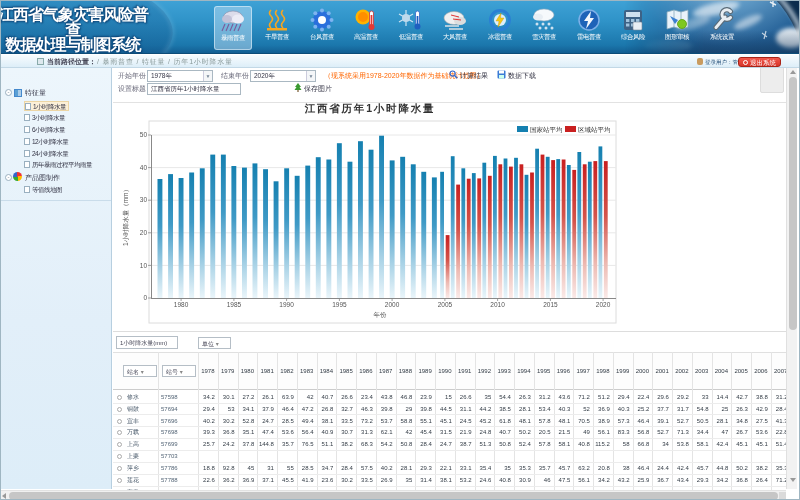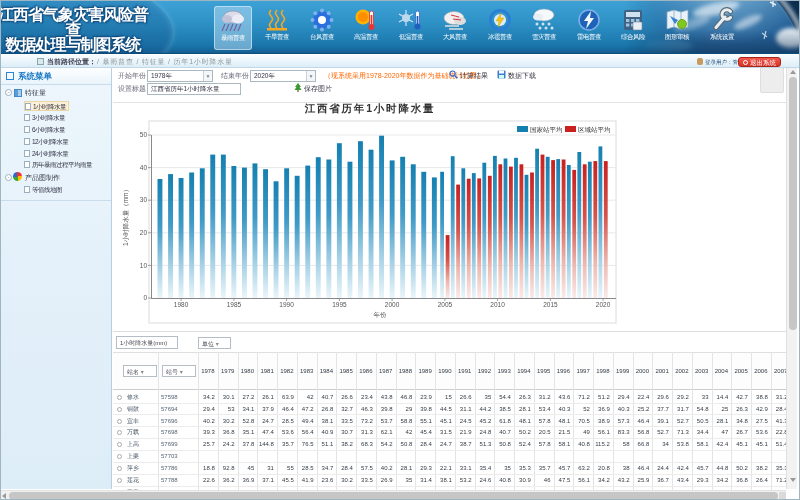--- a/index.html
+++ b/index.html
@@ -247,21 +247,20 @@
   </div>
 <div id="crumb">
     <span style="position:absolute;left:37px;top:3px;width:7px;height:7px;border:1px solid #8aa;background:#dde8ee"></span>
 <span style="position:absolute;left:47px;color:#445;font-weight:bold">当前路径位置：</span>
 <span style="position:absolute;left:97px;color:#899;letter-spacing:0.8px">/ 暴雨普查 / 特征量 / 历年1小时降水量</span>
 <span style="position:absolute;left:697px;top:3px;width:6px;height:7px;background:#c99b5f;border-radius:2px"></span>
 <span style="position:absolute;left:705px;top:0.5px;color:#26527c;font-size:5.5px">登录用户：管理员</span>
 <div style="position:absolute;left:738px;top:1.5px;width:43px;height:10.5px;background:linear-gradient(180deg,#f0564a,#d8352a);border:1px solid #a82417;border-radius:3px;color:#fff;font-size:6.5px;line-height:9px;text-align:center"><span style="display:inline-block;width:5px;height:5px;border:1px solid #fff;border-radius:50%;margin-right:2px;vertical-align:-0.5px"></span>退出系统</div>
   </div>
 <div id="sidebar">
-    <div id="menuhead"><span style="display:inline-block;width:8px;height:8px;border:1.5px solid #2a85cc;margin:0 4px 0 6px;vertical-align:-1px"></span>系统菜单</div>
     <div class="exp" style="top:21px">-</div>
     <span style="position:absolute;left:14px;top:21px;width:8px;height:8px;background:linear-gradient(90deg,#5a9fd4 50%,#aacce8 50%);border:1px solid #48c"></span>
     <div style="position:absolute;left:25px;top:20px;font-size:7px;color:#334">特征量</div>
     <div class="mitem selm" style="top:33.5px"><span class="pg"></span>1小时降水量</div>
     <div class="mitem" style="top:45.2px"><span class="pg"></span>3小时降水量</div>
     <div class="mitem" style="top:57.0px"><span class="pg"></span>6小时降水量</div>
     <div class="mitem" style="top:68.8px"><span class="pg"></span>12小时降水量</div>
     <div class="mitem" style="top:80.5px"><span class="pg"></span>24小时降水量</div>
     <div class="mitem" style="top:92.2px"><span class="pg"></span>历年暴雨过程平均雨量</div>
     <div class="exp" style="top:105.5px">-</div>

